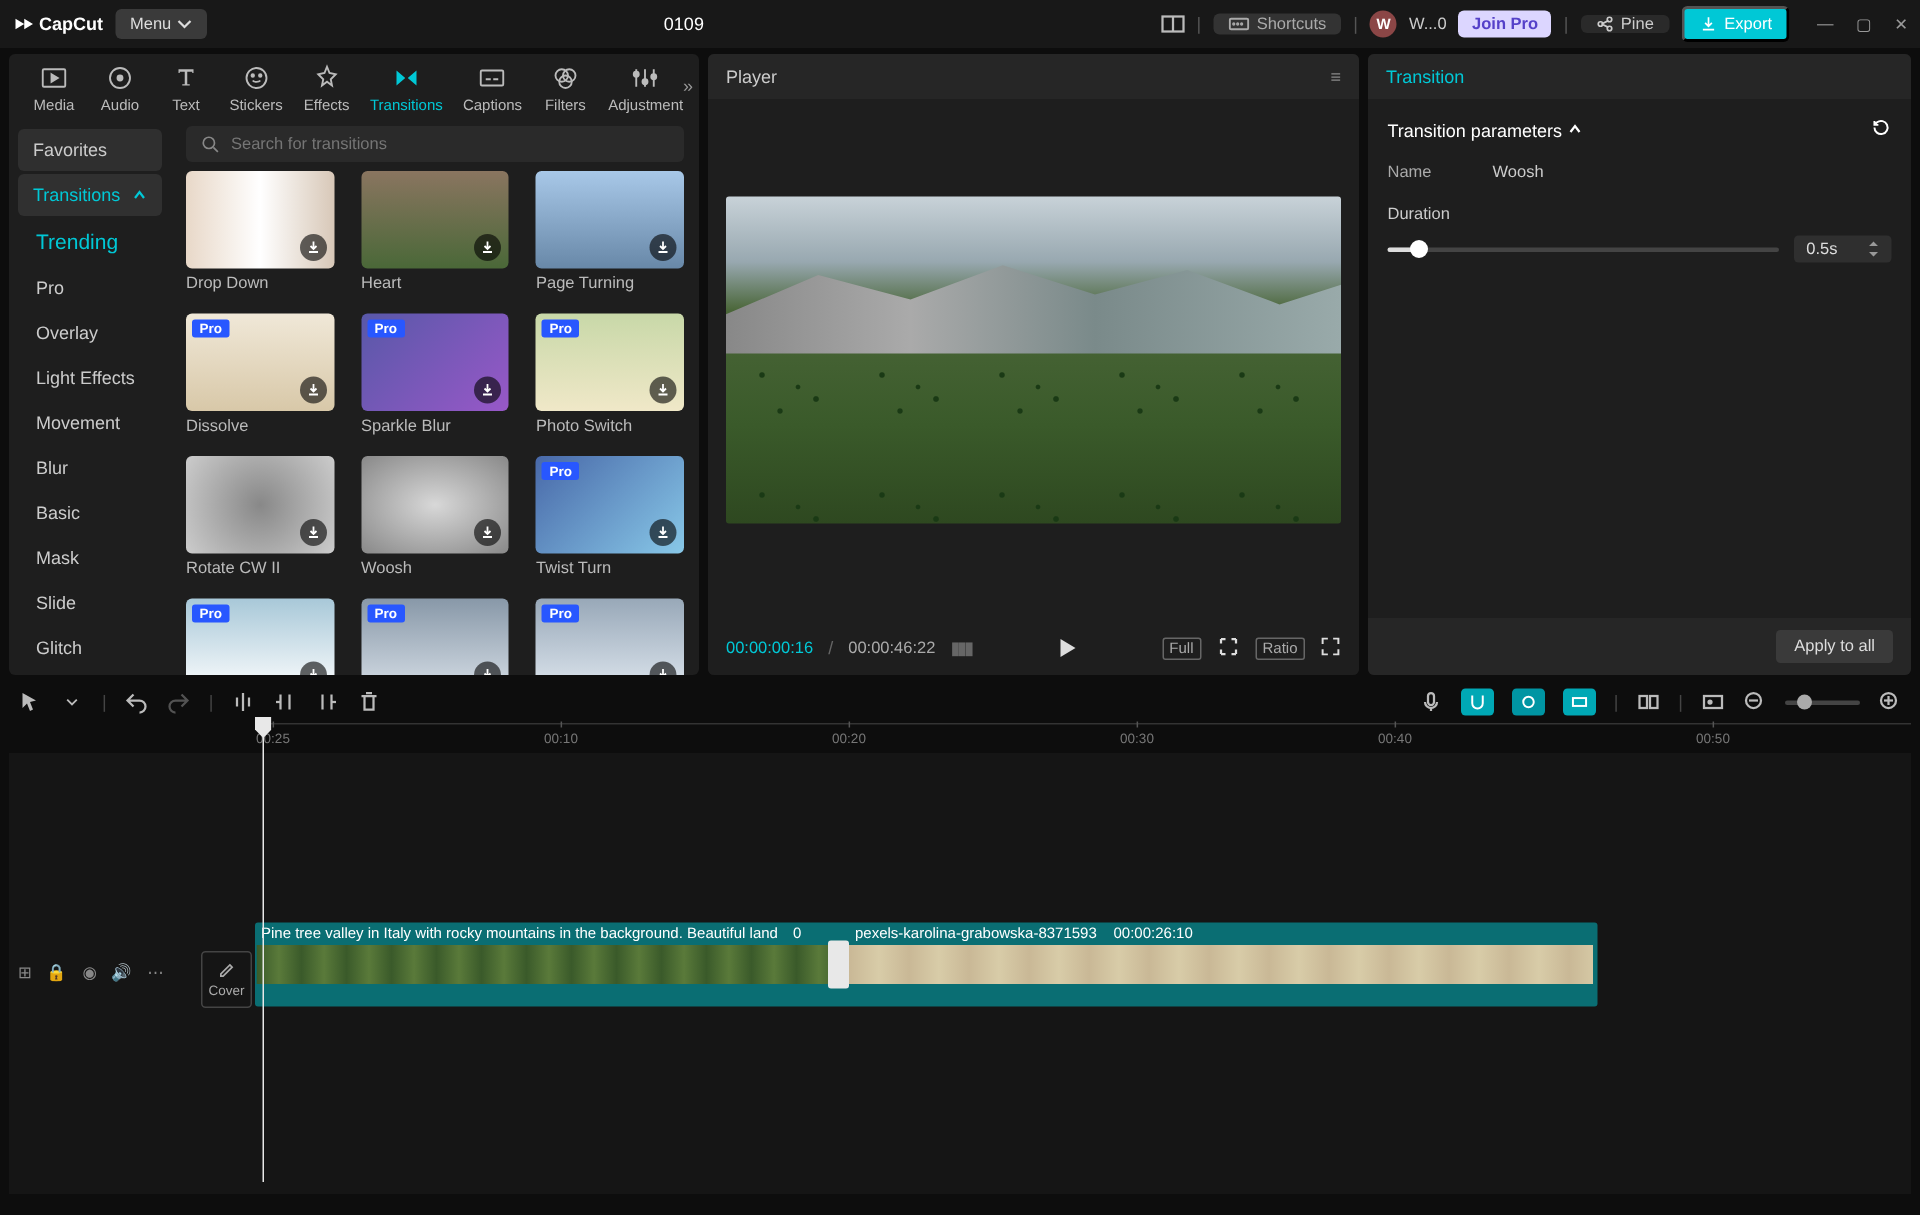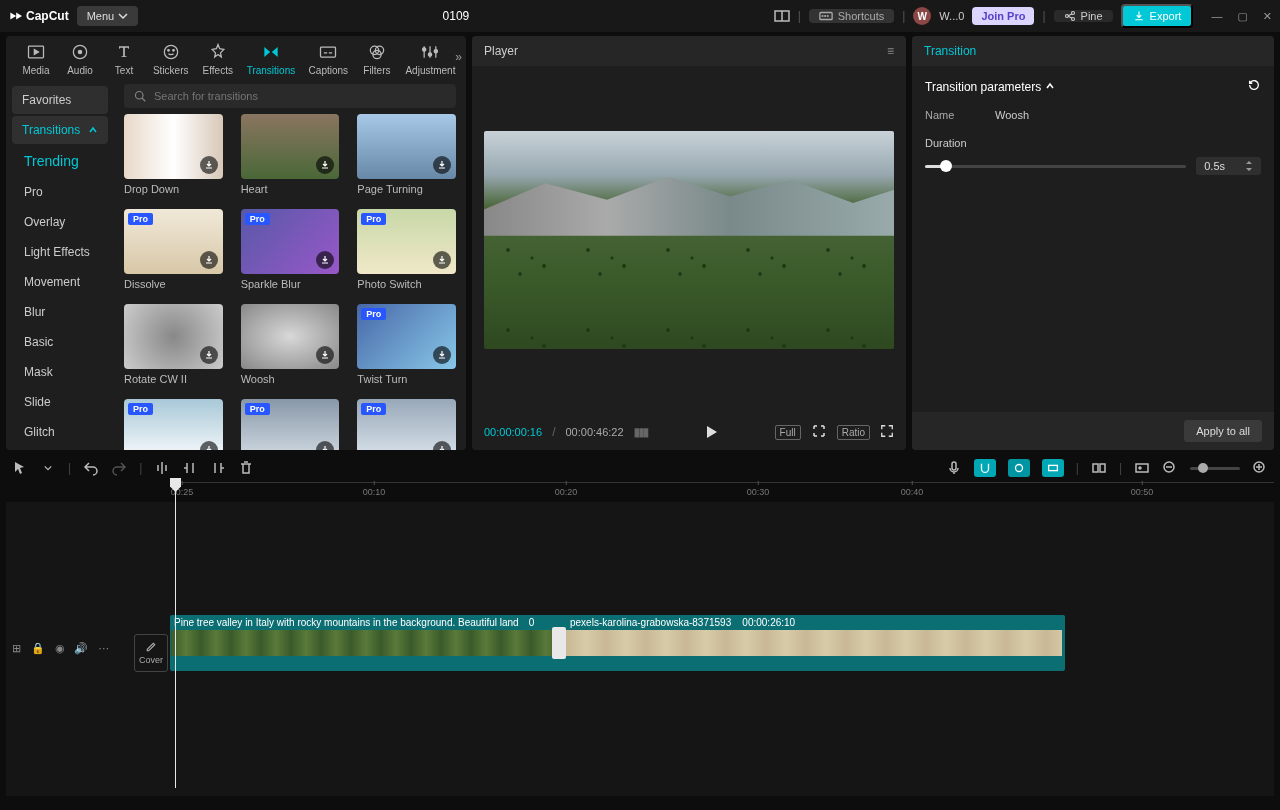--- a/index.html
+++ b/index.html
@@ -534,21 +534,21 @@
           <line x1="4" y1="7" x2="10" y2="7"></line>
           <line x1="7" y1="4" x2="7" y2="10"></line>
         </svg>
       </span>
   </div>
   <div class="ruler">
     <span class="tick" style="left:12px">00:25</span>
     <span class="tick" style="left:204px">00:10</span>
     <span class="tick" style="left:396px">00:20</span>
     <span class="tick" style="left:588px">00:30</span>
-    <span class="tick" style="left:742px">00:40</span>
+    <span class="tick" style="left:760px">00:40</span>
     <span class="tick" style="left:972px">00:50</span>
   </div>
   <div class="tracks-area">
     <div class="track-head-col">
       <div class="track-icons">
         <span>⊞</span>
         <span>🔒</span>
         <span>◉</span>
         <span>🔊</span>
         <span>⋯</span>

